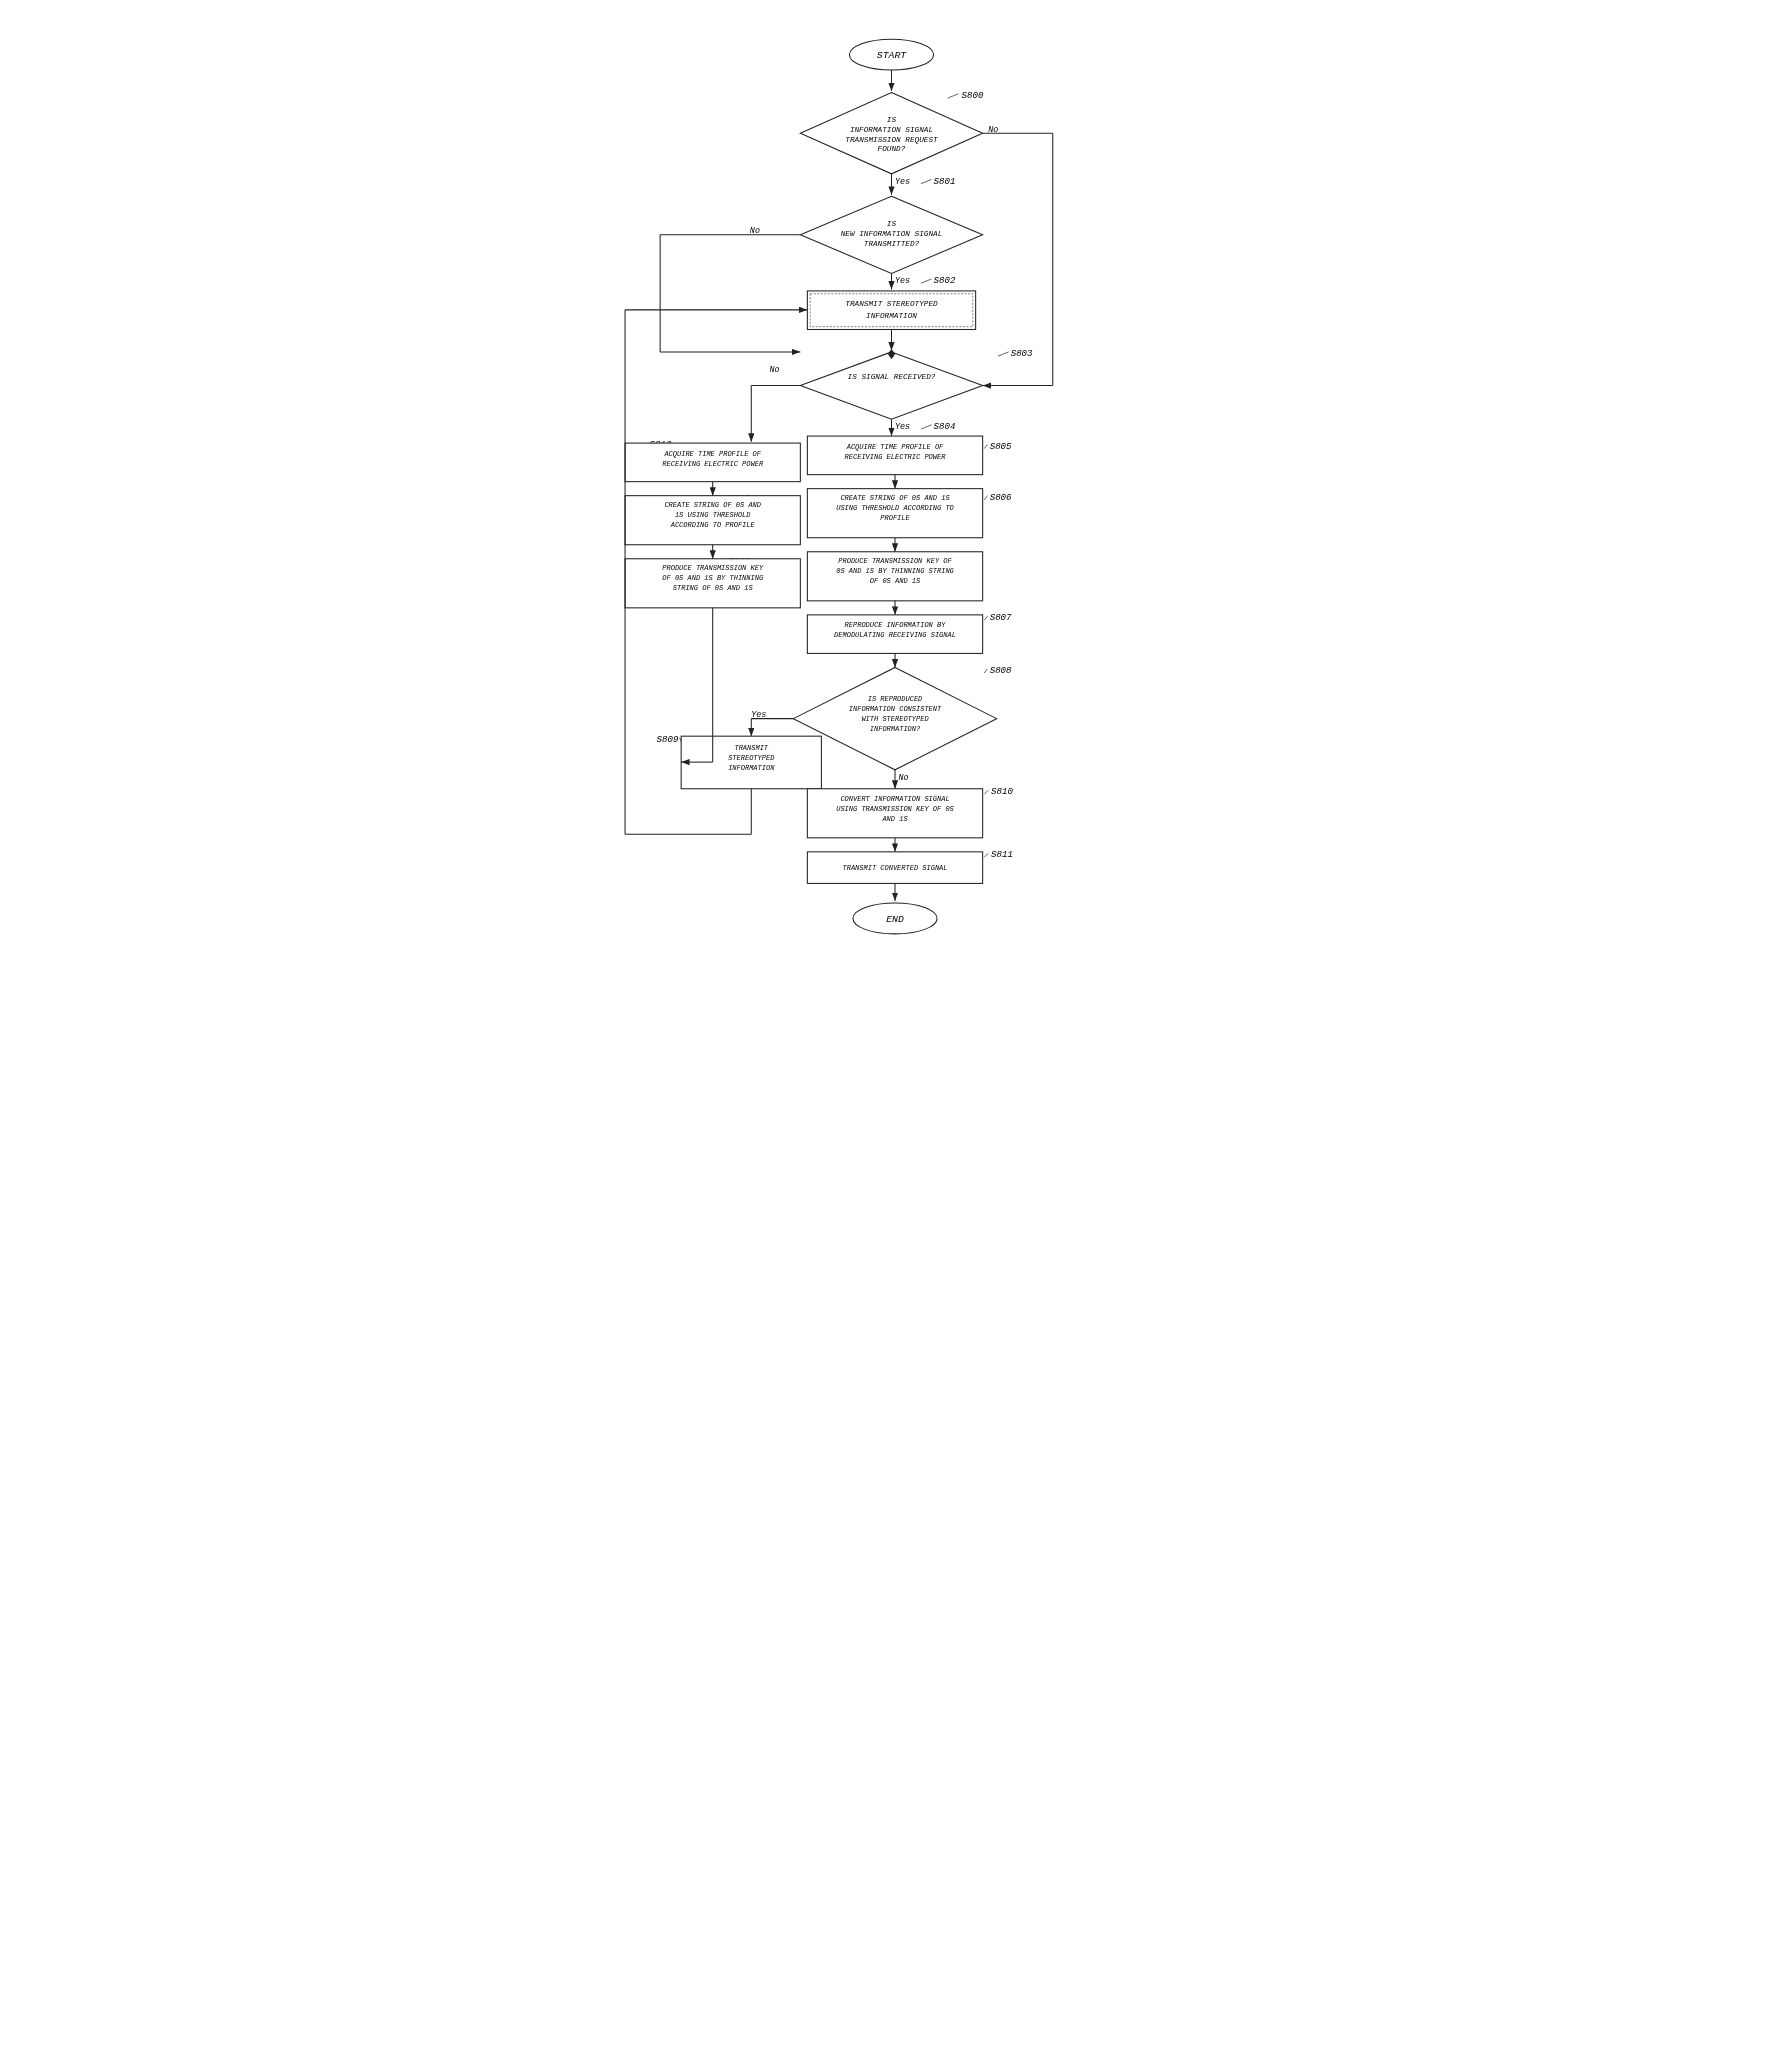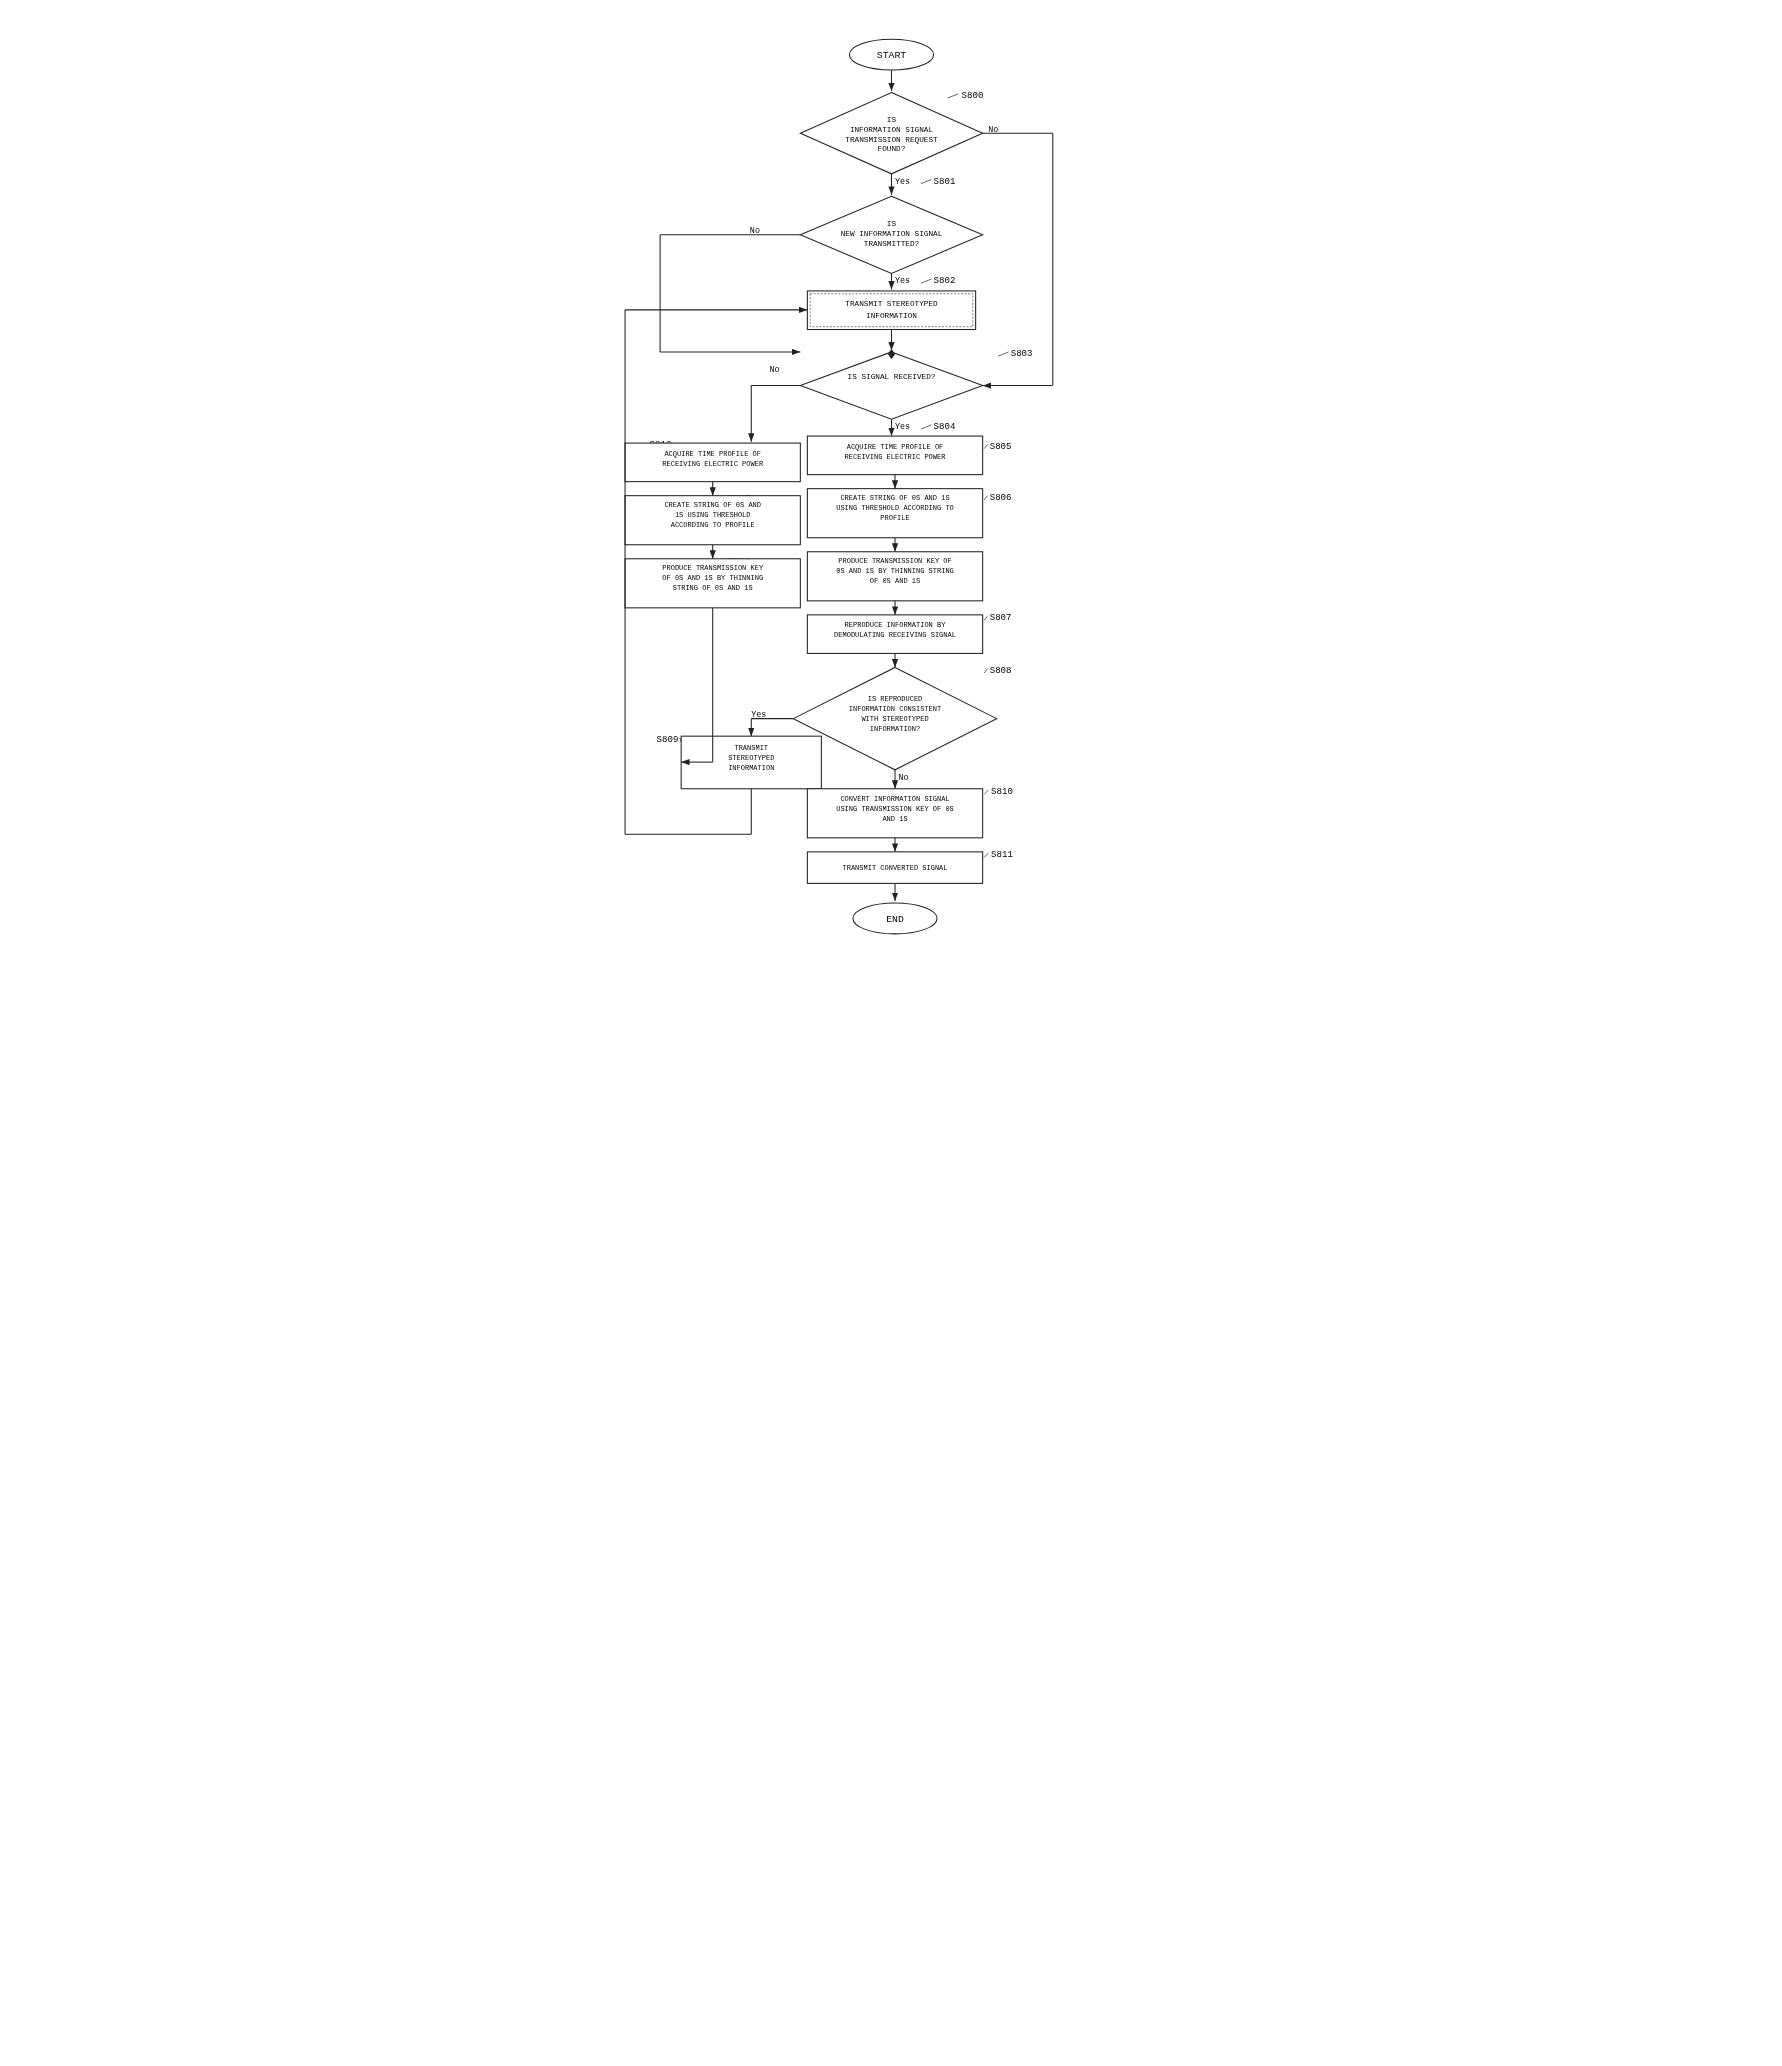--- a/index.html
+++ b/index.html
@@ -9,20 +9,21 @@
       display: flex;
       justify-content: center;
       align-items: flex-start;
       min-height: 100vh;
       padding: 14px;
     }
     .flowchart-container {
       width: 603px;
       position: relative;
       padding: 14px 0 28px 0;
+      font-style: italic;
     }
     svg {
       width: 100%;
       height: auto;
       display: block;
     }
   </style>
 </head>
 <body>
 

